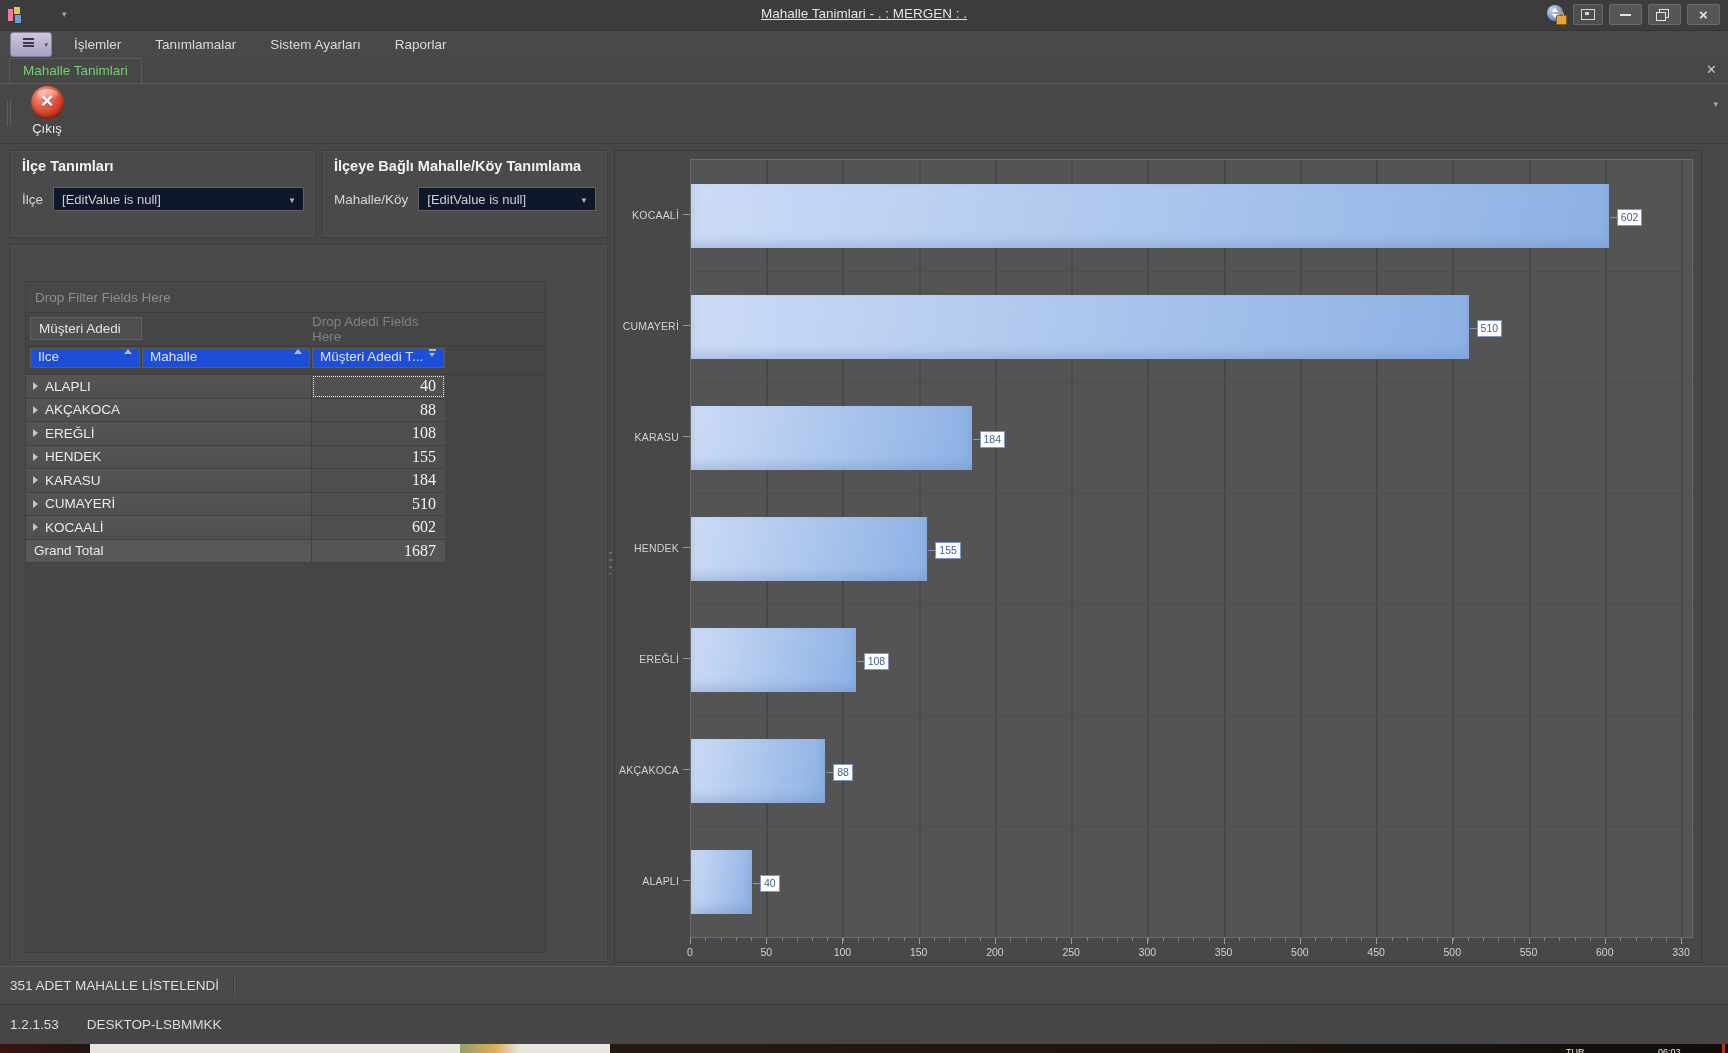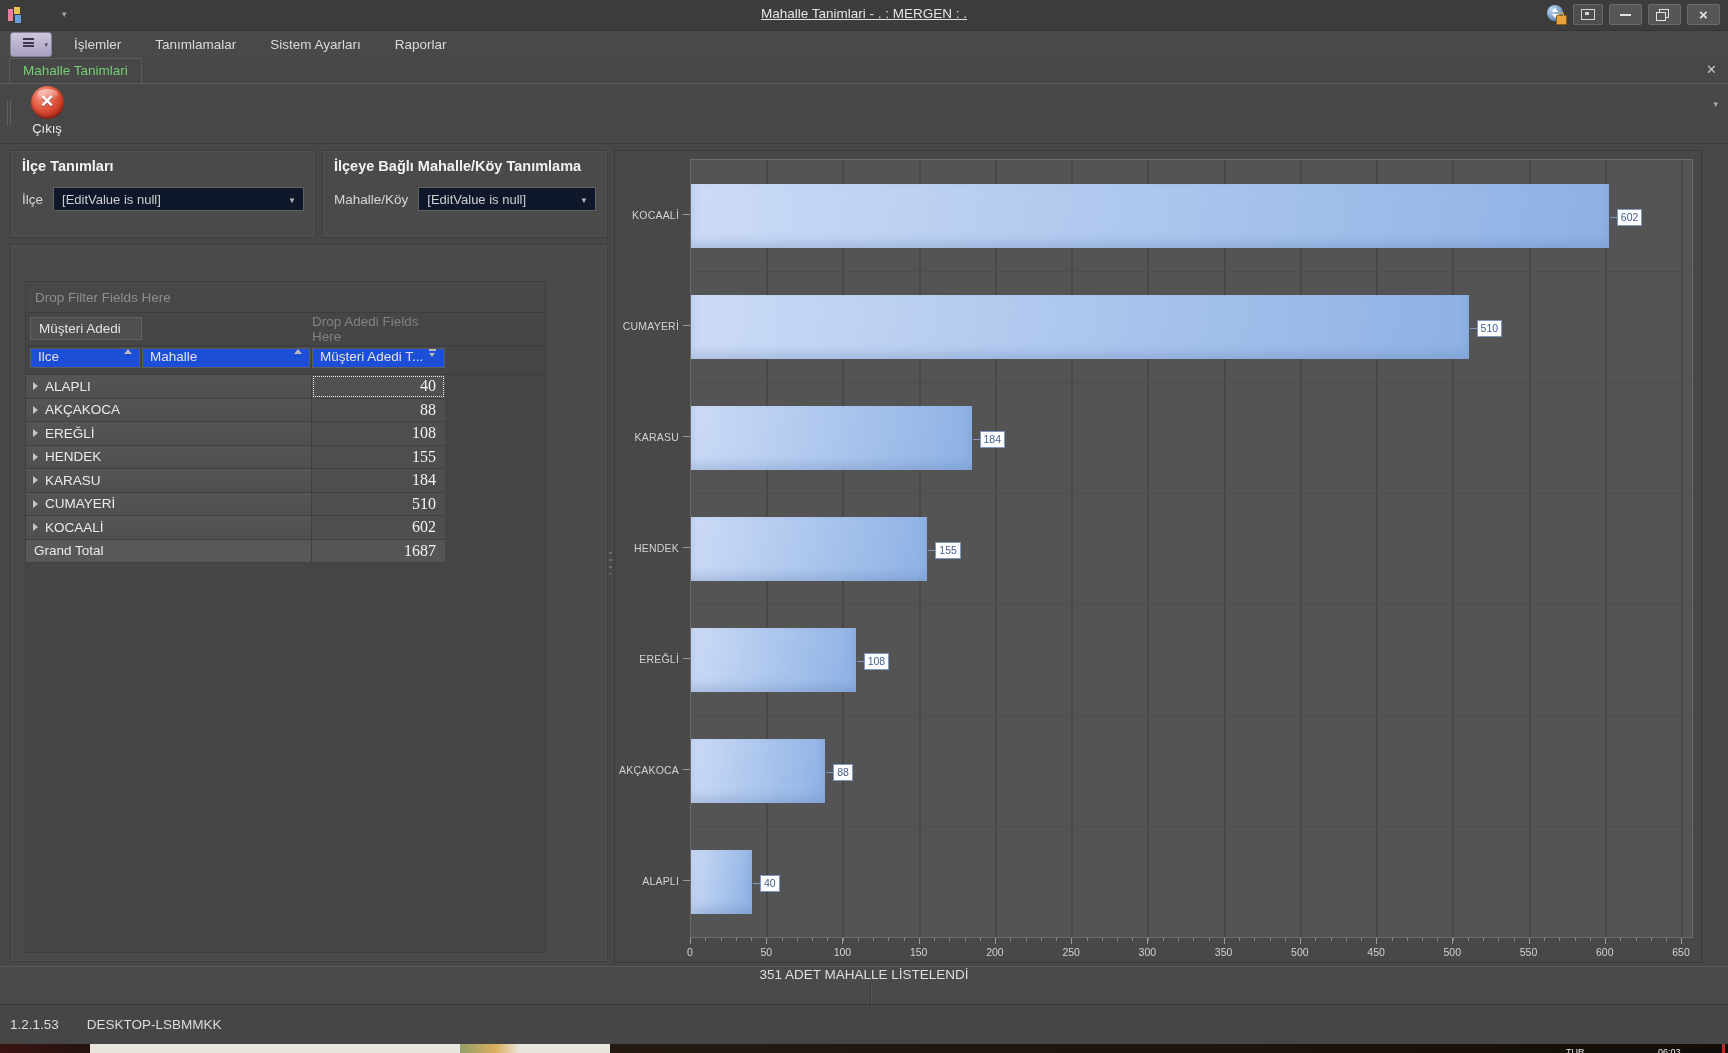--- a/index.html
+++ b/index.html
@@ -126,21 +126,21 @@
       color:#44618c;font-size:10.5px;}
   .vlabel:before{content:"";position:absolute;left:-8px;top:7px;width:8px;height:1px;background:#8096bd;}
   .xaxis{position:absolute;left:75px;top:787px;width:1001px;height:24px;}
   .xminor{position:absolute;left:0;top:0;width:992px;height:3px;
       background:repeating-linear-gradient(to right,#868686 0 1px,transparent 1px 15.25px);}
   .xtick{position:absolute;top:0;width:1px;height:6px;background:#9a9a9a;}
   .xlab{position:absolute;top:8px;transform:translateX(-50%);font-size:10.5px;color:#d2d2d2;}
 
   
   .statusbar{position:absolute;left:0;top:966px;width:100%;height:38px;background:#4a4a4a;border-top:1px solid #585858;
-      display:flex;align-items:center;box-sizing:border-box;font-size:13.5px;color:#dedede;flex-direction:column;}
+      display:flex;align-items:center;padding-left:10px;box-sizing:border-box;font-size:13.5px;color:#dedede;}
   .status-sep{margin-left:14px;width:1px;height:24px;background:#3c3c3c;border-right:1px solid #585858;}
   .footer{position:absolute;left:0;top:1004px;width:100%;height:40px;background:#464646;border-top:1px solid #383838;
       display:flex;align-items:center;gap:28px;padding-left:10px;box-sizing:border-box;font-size:13.5px;color:#dcdcdc;}
   .taskbar{position:absolute;left:0;top:1044px;width:100%;height:9px;background:#15100b;overflow:hidden;}
   .tb-left{position:absolute;left:0;top:0;width:90px;height:9px;background:linear-gradient(to right,#3a1410,#241310);}
   .tb-photo{position:absolute;left:90px;top:0;width:520px;height:9px;background:#e9e6df;}
   .tb-photo:before{content:"";position:absolute;left:370px;top:0;width:60px;height:9px;
       background:linear-gradient(to right,#7d8d4a,#d9a13e 60%,#e9e6df);opacity:.8;}
   .tb-right{position:absolute;left:610px;right:0;top:0;height:9px;background:linear-gradient(to right,#241a12,#1c140d 60%,#120d09);}
   .tb-frag{position:absolute;top:2px;color:#e8e8e8;font-size:9px;line-height:12px;}
@@ -397,21 +397,21 @@
         <div class="xlab" style="left: 609.846px;">500</div>
         <div class="xtick" style="left: 686.077px;"></div>
         <div class="xlab" style="left: 686.077px;">450</div>
         <div class="xtick" style="left: 762.308px;"></div>
         <div class="xlab" style="left: 762.308px;">500</div>
         <div class="xtick" style="left: 838.538px;"></div>
         <div class="xlab" style="left: 838.538px;">550</div>
         <div class="xtick" style="left: 914.769px;"></div>
         <div class="xlab" style="left: 914.769px;">600</div>
         <div class="xtick" style="left: 991px;"></div>
-        <div class="xlab" style="left: 991px;">650</div>
+        <div class="xlab" style="left: 991px;">330</div>
       </div>
   </div>
 
   <div class="statusbar">
     <span>351 ADET MAHALLE LİSTELENDİ</span>
     <span class="status-sep"></span>
   </div>
 
   <div class="footer">
     <span>1.2.1.53</span>

